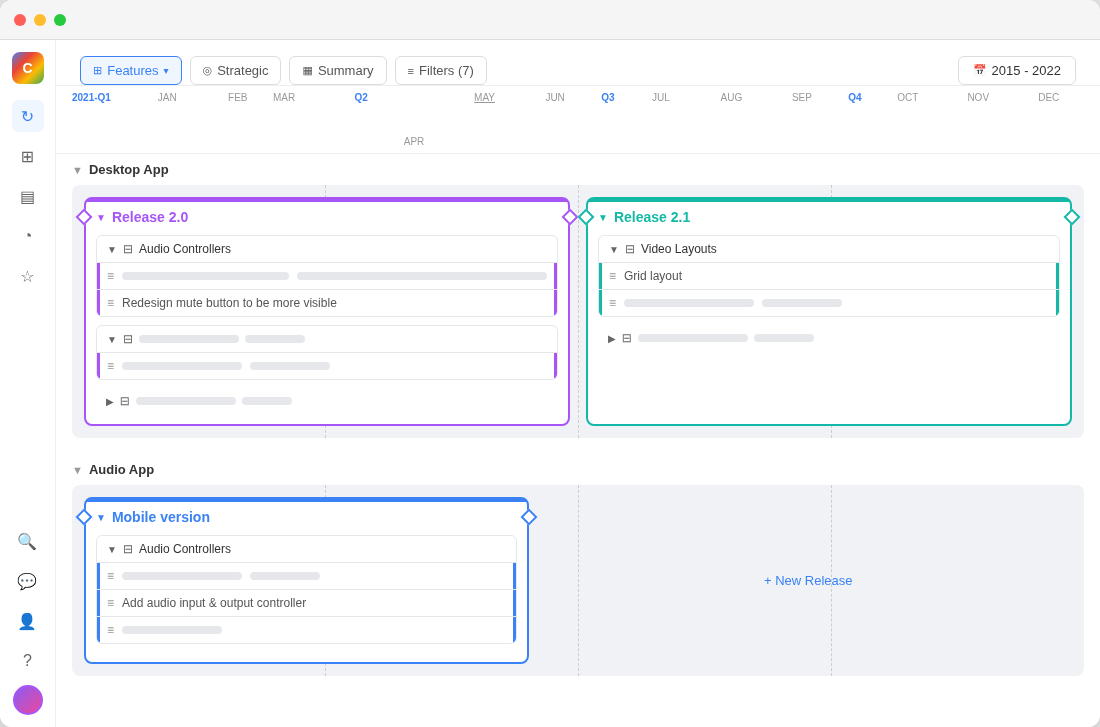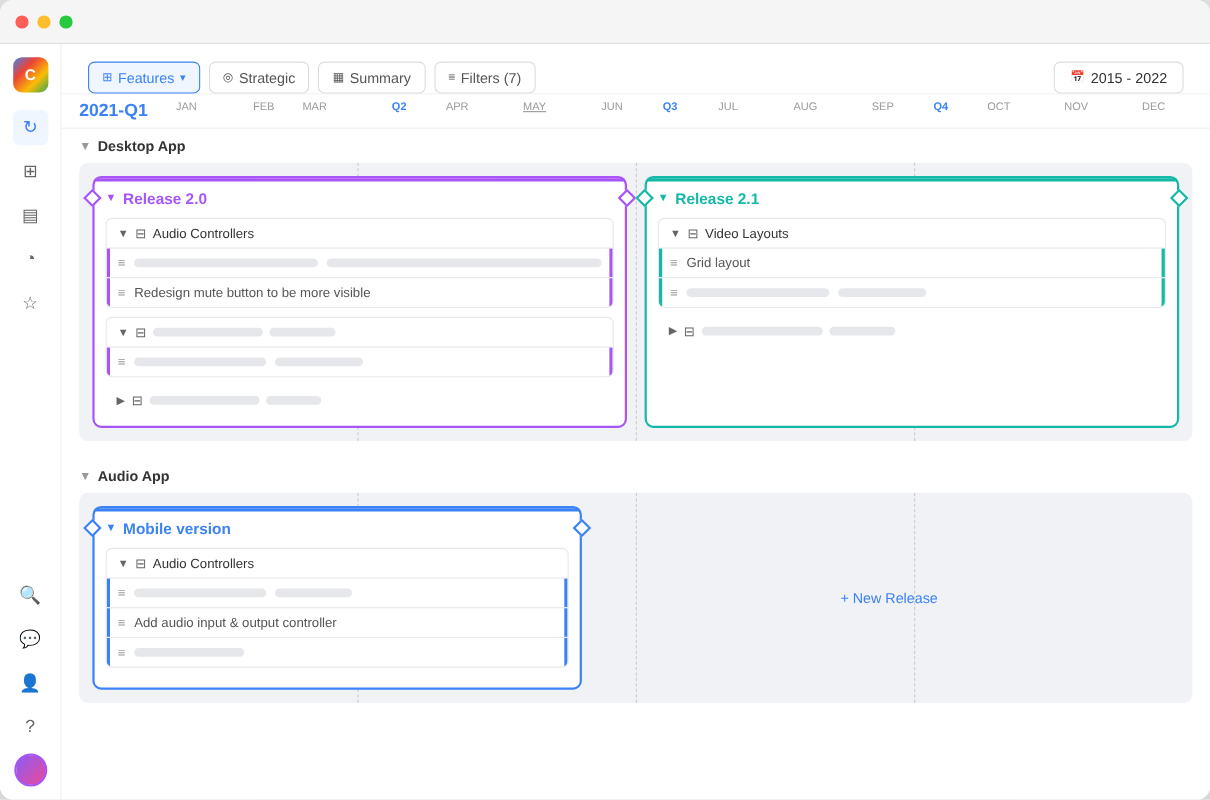--- a/index.html
+++ b/index.html
@@ -293,26 +293,26 @@
           <button class="year-btn">
             <span style="font-size:11px;">📅</span>
             <span>2015 - 2022</span>
           </button>
         </div>
       </div>
 
       <div class="timeline-area">
 
         <div style="display:flex; padding: 6px 16px; font-size:10px; color:#999; border-bottom:1px solid #eee; gap:0; background:#fff; position:sticky; top:0; z-index:10;">
-          <span style="min-width:60px; font-size:16px; color:#3b82f6; font-weight:600;">2021-Q1</span>
+          <span style="min-width:60px; font-size:10px; color:#3b82f6; font-weight:600;">2021-Q1</span>
           <span style="flex:1; text-align:center;">JAN</span>
           <span style="flex:1; text-align:center;">FEB</span>
           <span style="flex:1; text-align:left;">MAR</span>
           <span style="flex:0.5; text-align:center; color:#3b82f6; font-weight:600;">Q2</span>
-          <span style="flex:1; text-align:center;">APR</span>
+          <span style="flex:1; text-align:center;margin-top:44px;">APR</span>
           <span style="flex:1; text-align:center;text-decoration:underline;">MAY</span>
           <span style="flex:1; text-align:center;">JUN</span>
           <span style="flex:0.5; text-align:center; color:#3b82f6; font-weight:600;">Q3</span>
           <span style="flex:1; text-align:center;">JUL</span>
           <span style="flex:1; text-align:center;">AUG</span>
           <span style="flex:1; text-align:center;">SEP</span>
           <span style="flex:0.5; text-align:center; color:#3b82f6; font-weight:600;">Q4</span>
           <span style="flex:1; text-align:center;">OCT</span>
           <span style="flex:1; text-align:center;">NOV</span>
           <span style="flex:1; text-align:center;">DEC</span>

